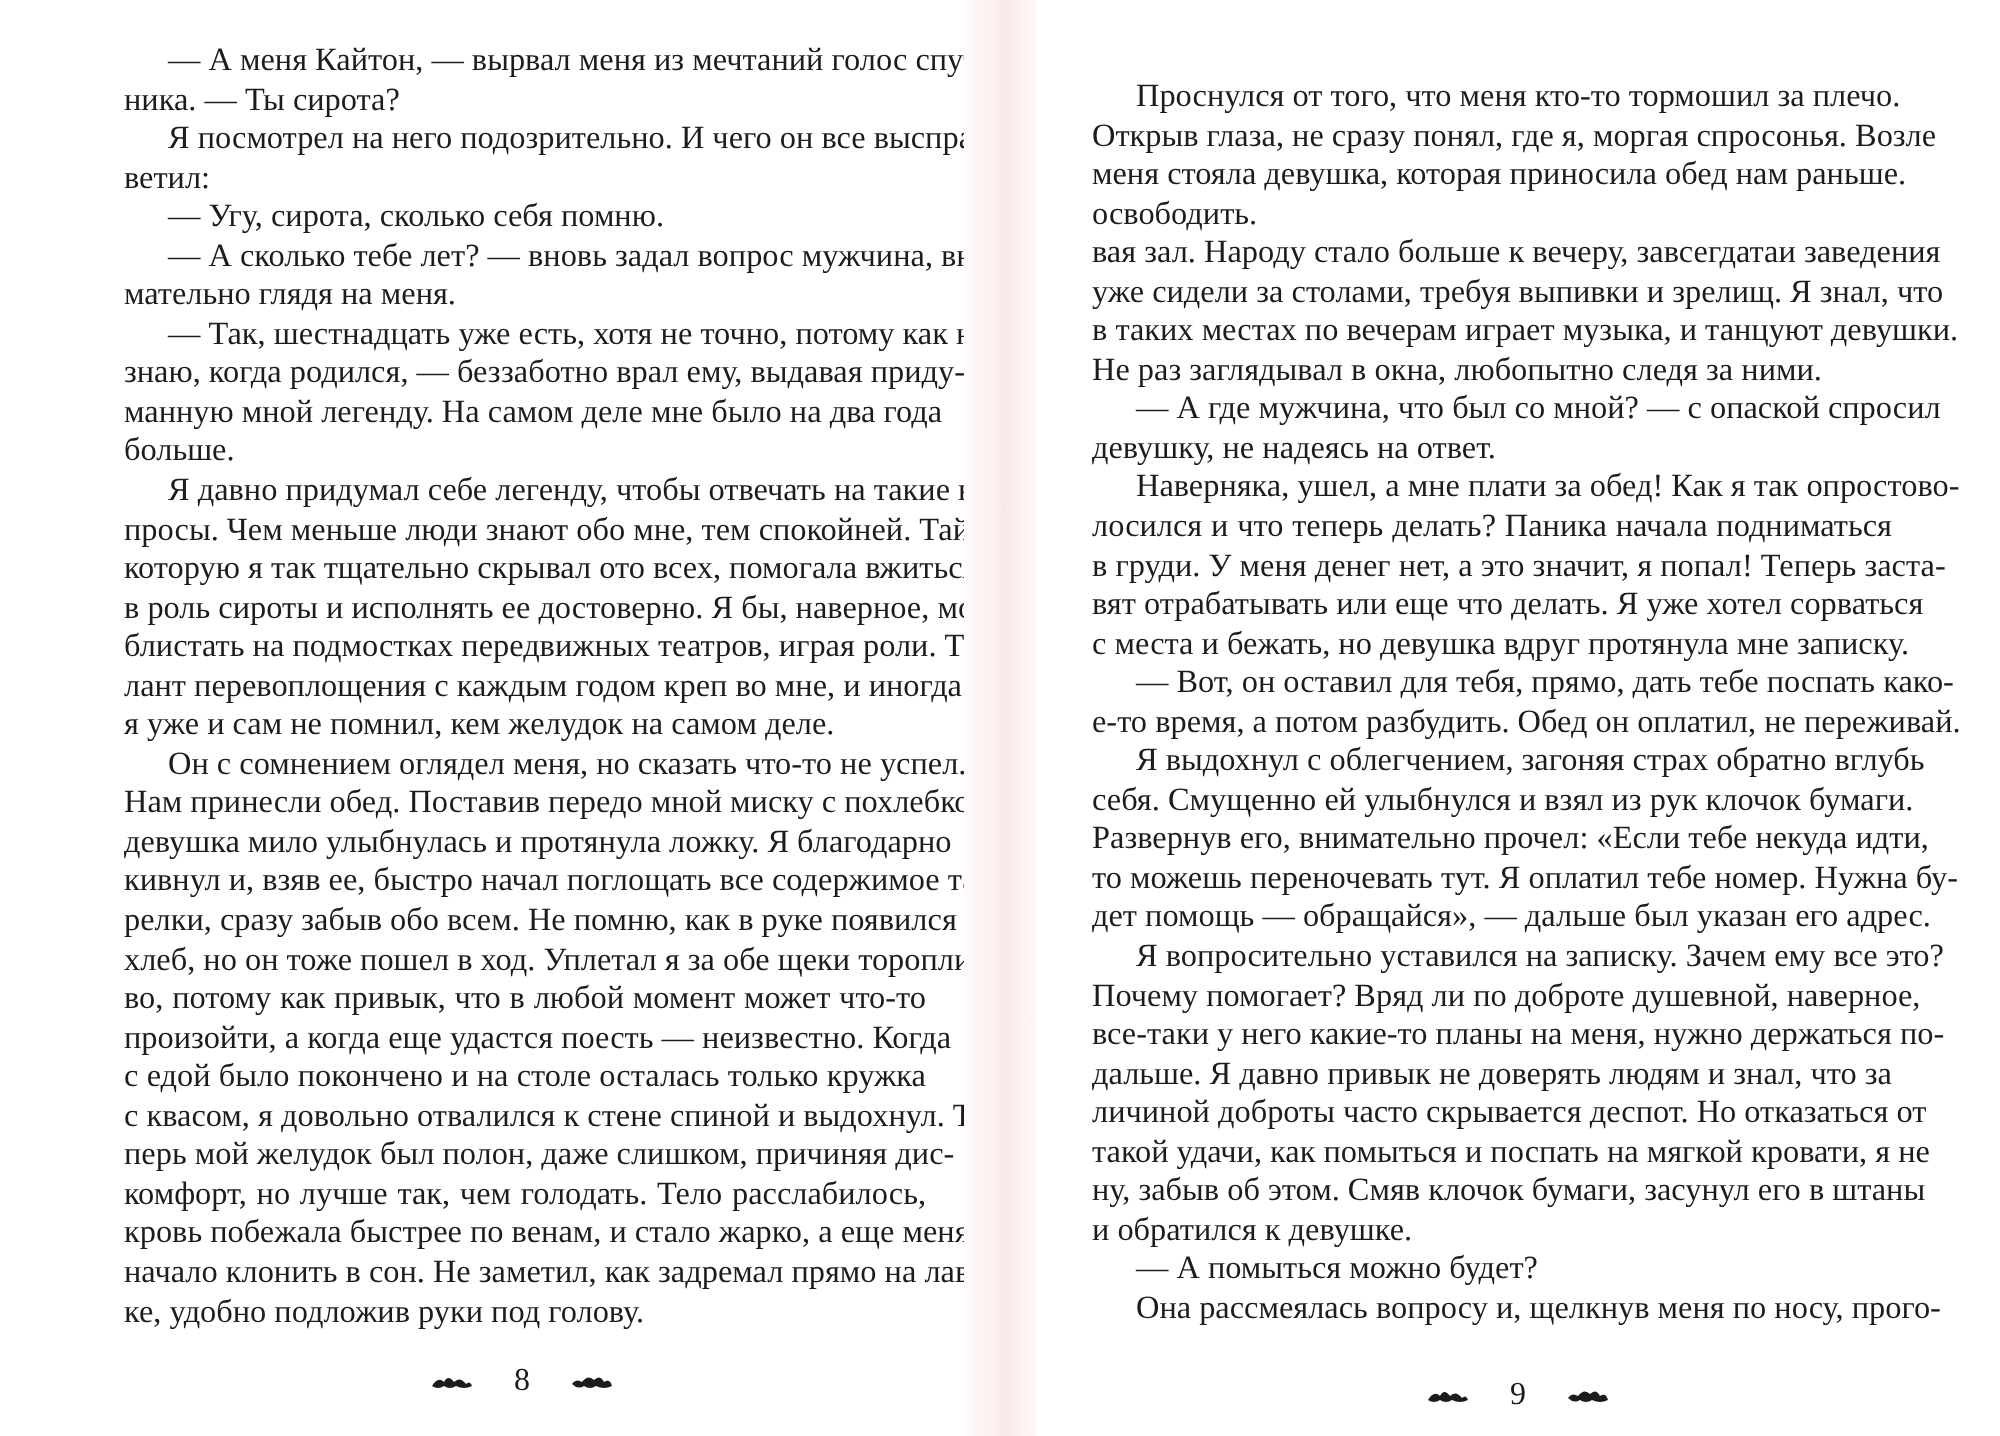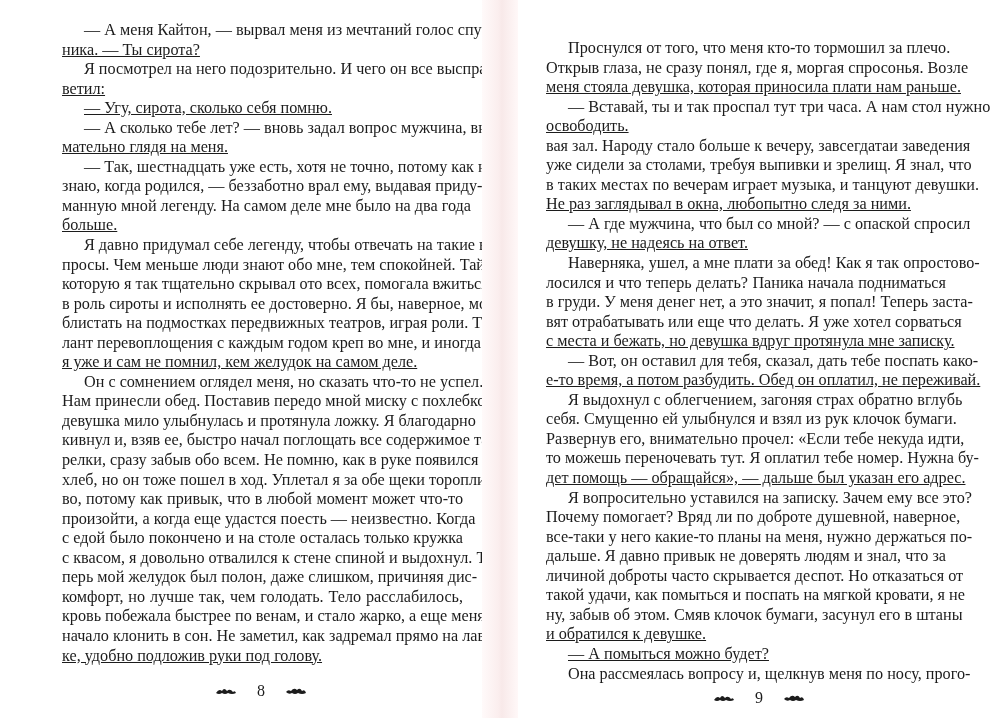--- a/index.html
+++ b/index.html
@@ -18,21 +18,21 @@
     background:linear-gradient(to right,#fffafa 0%,#fbeeee 45%,#f8e9e9 55%,#fff8f8 100%);
   }
   .textblock { position:absolute; }
   .page.left .textblock { left:62px; top:21px; width:401px; }
   .page.right .textblock { left:28px; top:39px; width:400px; }
   .line {
     display:block; height:19.55px; line-height:19.55px;
     font-size:16.2px; white-space:nowrap;
     text-align:justify; text-align-last:justify;
   }
-  .line.last { text-align:right; text-align-last:left;text-decoration:underline; }
+  .line.last { text-align:right; text-align-last:left; }
   .line.indent { padding-left:22px; }
   .folio {
     position:absolute; font-size:16px; display:flex; align-items:center; gap:20px;
   }
   .page.left .folio { left:215px; top:682px; }
   .page.right .folio { left:195px; top:689px; }
   .orn { display:inline-block; width:22px; height:10px; }
 </style>
 </head>
 <body>
@@ -84,35 +84,34 @@
       </svg>
     </div>
   </div>
 
   <div class="gutter"></div>
 
   <div class="page right">
     <div class="textblock" id="right-text">
         <span class="line indent">Проснулся от того, что меня кто-то тормошил за плечо.</span>
         <span class="line">Открыв глаза, не сразу понял, где я, моргая спросонья. Возле</span>
-        <span class="line last">меня стояла девушка, которая приносила плати нам раньше.</span>
-        <span class="line indent">— Вставай, ты и так проспал тут три часа. А нам стол нужно</span>
+        <span class="line last">меня стояла девушка, которая приносила обед нам раньше.</span>
         <span class="line last">освободить.</span>
         <span class="line">вая зал. Народу стало больше к вечеру, завсегдатаи заведения</span>
         <span class="line">уже сидели за столами, требуя выпивки и зрелищ. Я знал, что</span>
         <span class="line">в таких местах по вечерам играет музыка, и танцуют девушки.</span>
         <span class="line last">Не раз заглядывал в окна, любопытно следя за ними.</span>
         <span class="line indent">— А где мужчина, что был со мной? — с опаской спросил</span>
         <span class="line last">девушку, не надеясь на ответ.</span>
         <span class="line indent">Наверняка, ушел, а мне плати за обед! Как я так опростово-</span>
         <span class="line">лосился и что теперь делать? Паника начала подниматься</span>
         <span class="line">в груди. У меня денег нет, а это значит, я попал! Теперь заста-</span>
         <span class="line">вят отрабатывать или еще что делать. Я уже хотел сорваться</span>
         <span class="line last">с места и бежать, но девушка вдруг протянула мне записку.</span>
-        <span class="line indent">— Вот, он оставил для тебя, сказал, дать тебе поспать како-</span>
+        <span class="line indent">— Вот, он оставил для тебя, прямо, дать тебе поспать како-</span>
         <span class="line last">е-то время, а потом разбудить. Обед он оплатил, не переживай.</span>
         <span class="line indent">Я выдохнул с облегчением, загоняя страх обратно вглубь</span>
         <span class="line">себя. Смущенно ей улыбнулся и взял из рук клочок бумаги.</span>
         <span class="line">Развернув его, внимательно прочел: «Если тебе некуда идти,</span>
         <span class="line">то можешь переночевать тут. Я оплатил тебе номер. Нужна бу-</span>
         <span class="line last">дет помощь — обращайся», — дальше был указан его адрес.</span>
         <span class="line indent">Я вопросительно уставился на записку. Зачем ему все это?</span>
         <span class="line">Почему помогает? Вряд ли по доброте душевной, наверное,</span>
         <span class="line">все-таки у него какие-то планы на меня, нужно держаться по-</span>
         <span class="line">дальше. Я давно привык не доверять людям и знал, что за</span>

